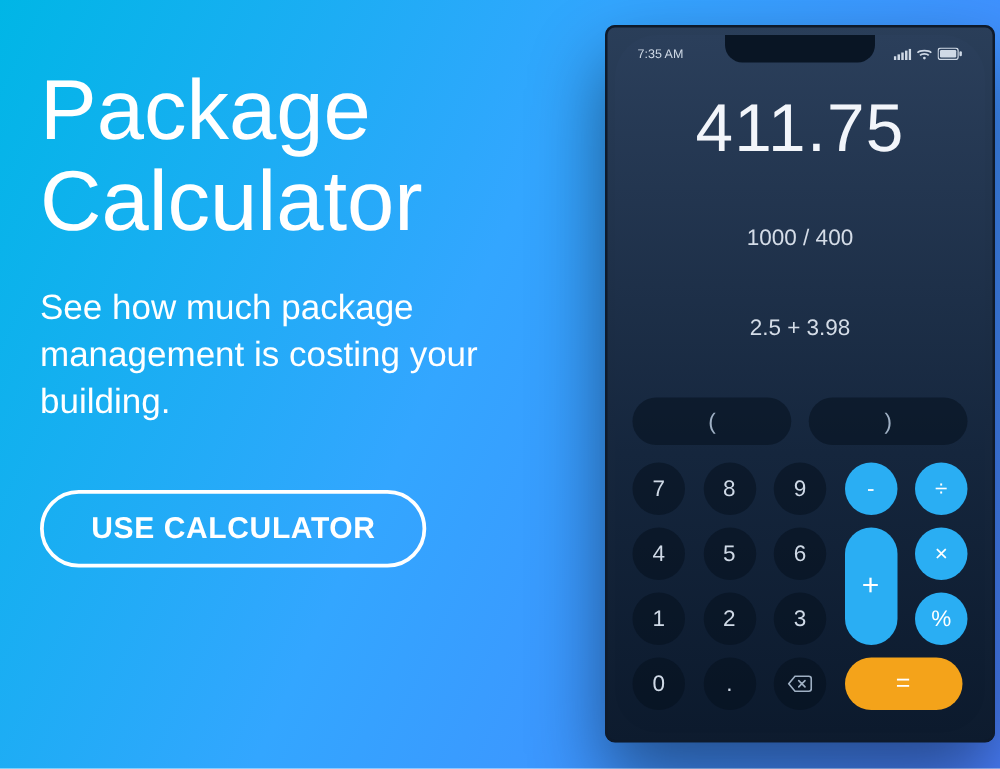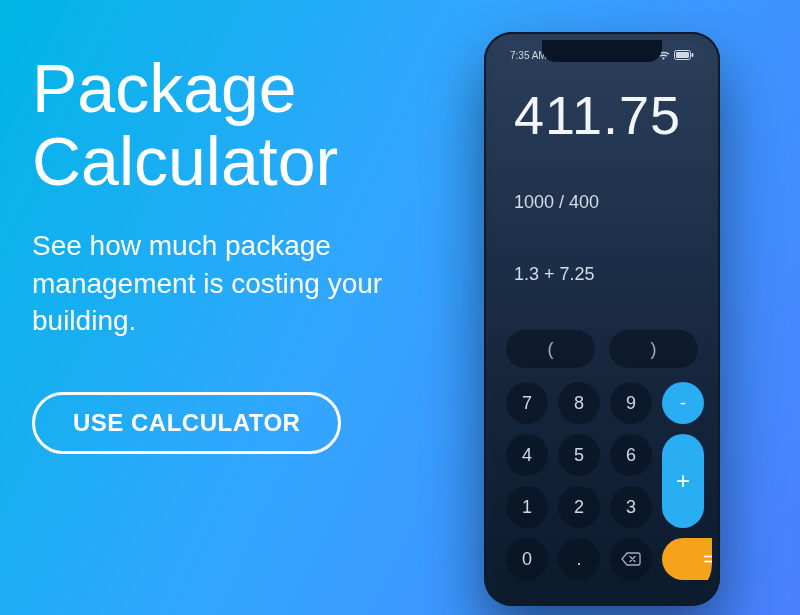--- a/index.html
+++ b/index.html
@@ -49,24 +49,24 @@
     padding: 14px 38px;
     border-radius: 999px;
     cursor: pointer;
     background: transparent;
   }
 
   
   .phone {
     position: absolute;
     left: 484px;
-    top: 32px;
-    width: 236px;
+    top: 20px;
+    width: 312px;
     height: 574px;
-    border-radius: 28px;
+    border-radius: 8px;
     background: linear-gradient(180deg, #2a3e59 0%, #17283f 55%, #0d1b2e 100%);
     box-shadow:
       0 30px 60px rgba(0,0,0,0.45),
       inset 0 0 0 2px #0e1a2b;
     padding: 8px;
     box-sizing: border-box;
   }
   .screen {
     position: relative;
     width: 100%;
@@ -109,21 +109,21 @@
   }
   .status-right svg { display: block; }
 
   .display-area {
     position: absolute;
     top: 46px;
     left: 0;
     right: 0;
     padding: 0 22px;
     color: #e9eef5;
-    text-align: left;
+    text-align: center;
   }
   .result {
     font-size: 54px;
     font-weight: 300;
     letter-spacing: 1px;
     line-height: 1.1;
     margin-bottom: 6px;
     color: #f2f5fa;
   }
   .hist {
@@ -258,21 +258,21 @@
                 <rect x="2" y="2" width="13" height="6" rx="1" fill="#cfd9e6"></rect>
                 <rect x="17.5" y="3" width="2" height="4" rx="1" fill="#cfd9e6"></rect>
               </svg>
           </span>
         </span>
       </div>
 
       <div class="display-area">
         <div class="result">411.75</div>
         <div class="hist">1000 / 400</div>
-        <div class="hist">1.3 + 7.25</div>
+        <div class="hist">2.5 + 3.98</div>
       </div>
 
       <div class="keys">
         <div class="paren-row">
           <div class="paren">(</div>
           <div class="paren">)</div>
         </div>
         <div class="grid">
 
           <div class="key">7</div>

